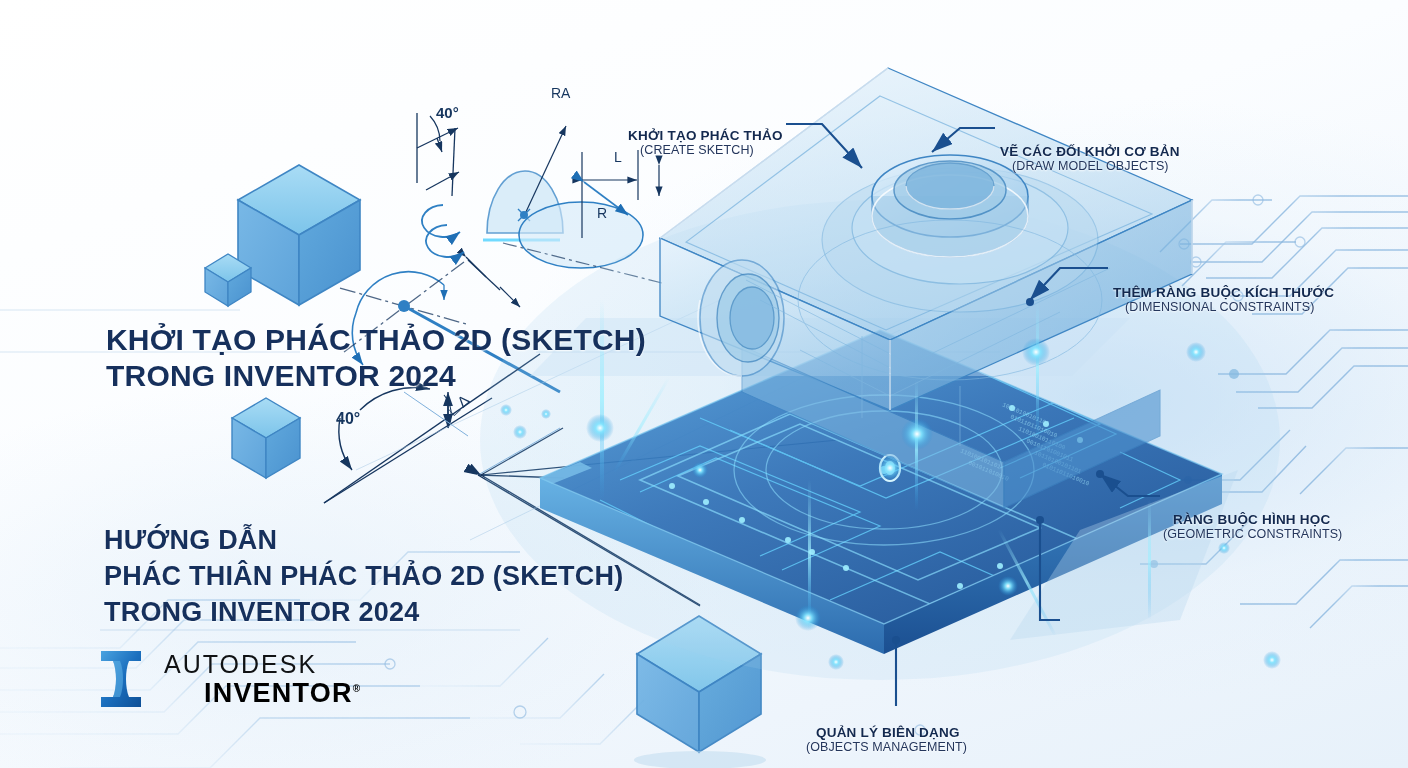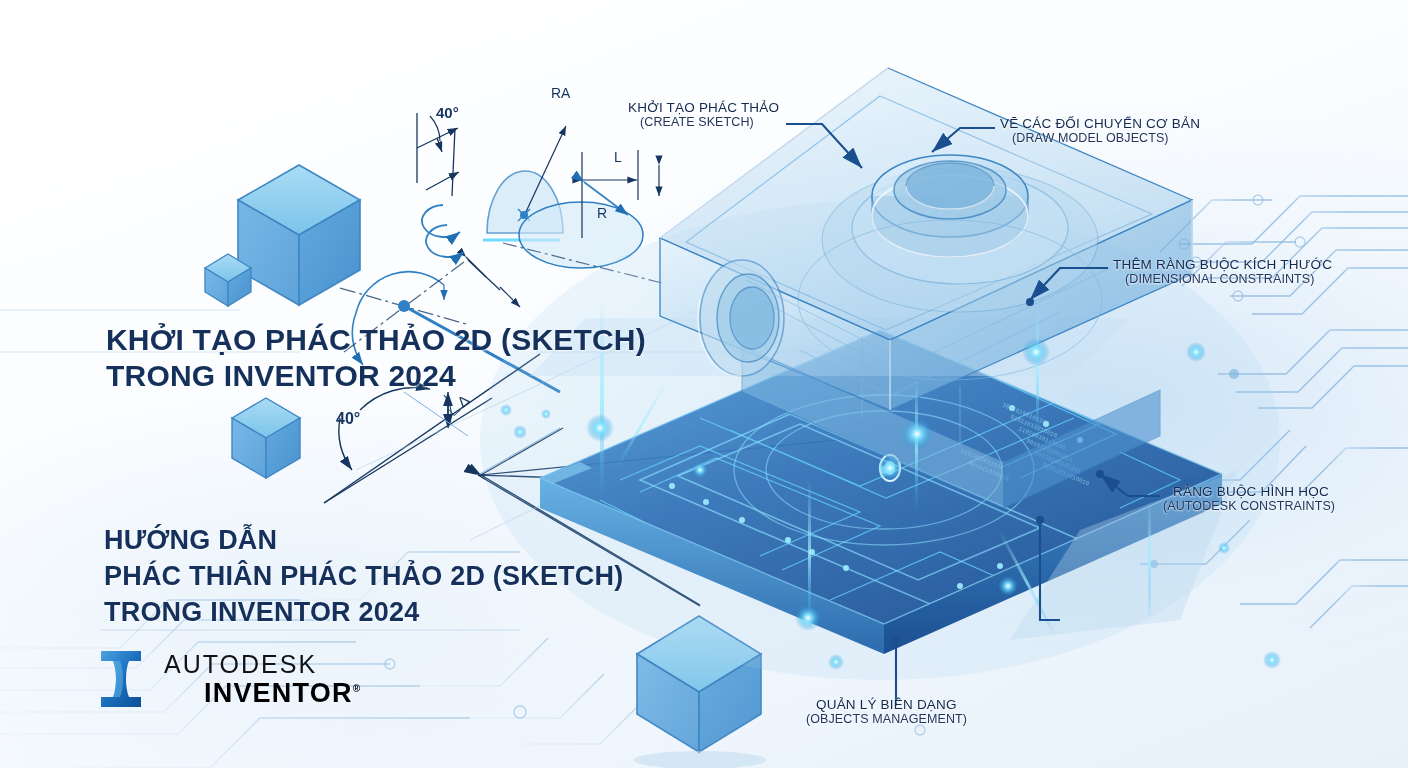--- a/index.html
+++ b/index.html
@@ -33,21 +33,21 @@
   
   #logo{ position:absolute; left:98px; top:648px; z-index:40; display:flex; align-items:center; gap:20px; }
   #logo .mark{ width:46px; height:62px; }
   #logo .words{ line-height:1; }
   #logo .w1{ font-size:25px; letter-spacing:2.0px; color:#101214; font-weight:400; display:block; }
   #logo .w2{ font-size:27px; letter-spacing:1.2px; color:#000; font-weight:bold; display:block; margin-top:3px; position:relative;margin-left:40px; }
   #logo .reg{ font-size:10px; vertical-align:super; font-weight:bold; }
 
   
   .callout{ position:absolute; z-index:45; white-space:nowrap; text-shadow:0 1px 2px rgba(255,255,255,.95); }
-  .callout .vn{ display:block; font-size:13.5px; font-weight:normal; color:#13294f; letter-spacing:.2px; }
+  .callout .vn{ display:block; font-size:13.5px; font-weight:bold; color:#13294f; letter-spacing:.2px;margin-top:28px; }
   .callout .en{ display:block; font-size:12.5px; font-weight:400; color:#24365c; letter-spacing:.1px; }
   .callout.ind .en{ padding-left:12px; }
   .callout.ind2 .vn{ padding-left:10px; }
 
   #co-create{ left:628px; top:100px; }
   #co-draw{   left:1000px; top:116px; }
   #co-dim{    left:1113px; top:257px; }
   #co-geo{    left:1163px; top:484px; }
   #co-3d{     left:1063px; top:611px; }
   #co-prof{   left:806px; top:697px; }
@@ -559,32 +559,32 @@
       <span class="w2"><span>INVENTOR</span><span class="reg">®</span></span>
     </span>
   </div>
 
   <div class="callout ind" id="co-create">
     <span class="vn">KHỞI TẠO PHÁC THẢO</span>
     <span class="en">(CREATE SKETCH)</span>
   </div>
 
   <div class="callout ind" id="co-draw">
-    <span class="vn">VẼ CÁC ĐỐI CHUYỂN CƠ BẢN</span>
+    <span class="vn">VẼ CÁC ĐỐI KHỞI CƠ BẢN</span>
     <span class="en">(DRAW MODEL OBJECTS)</span>
   </div>
 
   <div class="callout ind" id="co-dim">
     <span class="vn">THÊM RÀNG BUỘC KÍCH THƯỚC</span>
     <span class="en">(DIMENSIONAL CONSTRAINTS)</span>
   </div>
 
   <div class="callout ind2" id="co-geo">
     <span class="vn">RÀNG BUỘC HÌNH HỌC</span>
-    <span class="en">(AUTODESK CONSTRAINTS)</span>
+    <span class="en">(GEOMETRIC CONSTRAINTS)</span>
   </div>
 
 
   <div class="callout ind2" id="co-prof">
     <span class="vn">QUẢN LÝ BIÊN DẠNG</span>
     <span class="en">(OBJECTS MANAGEMENT)</span>
   </div>
 
 </div>
 

